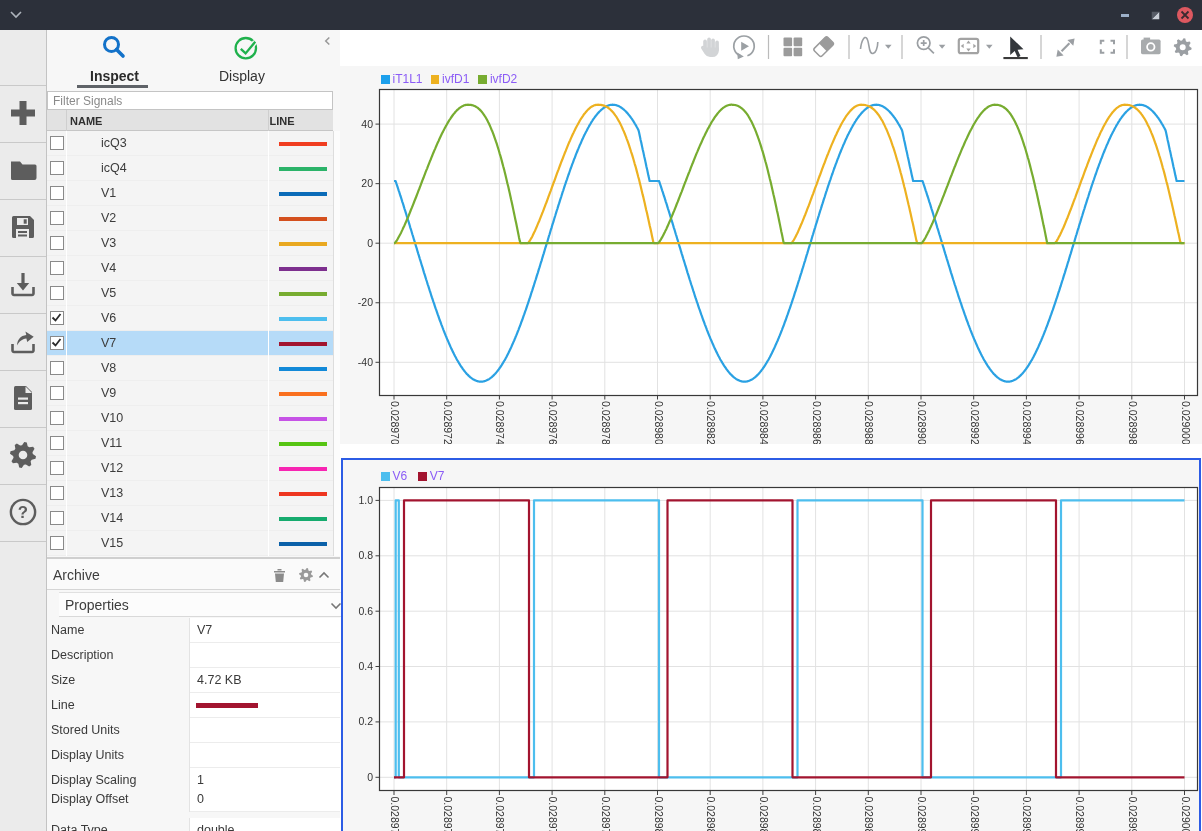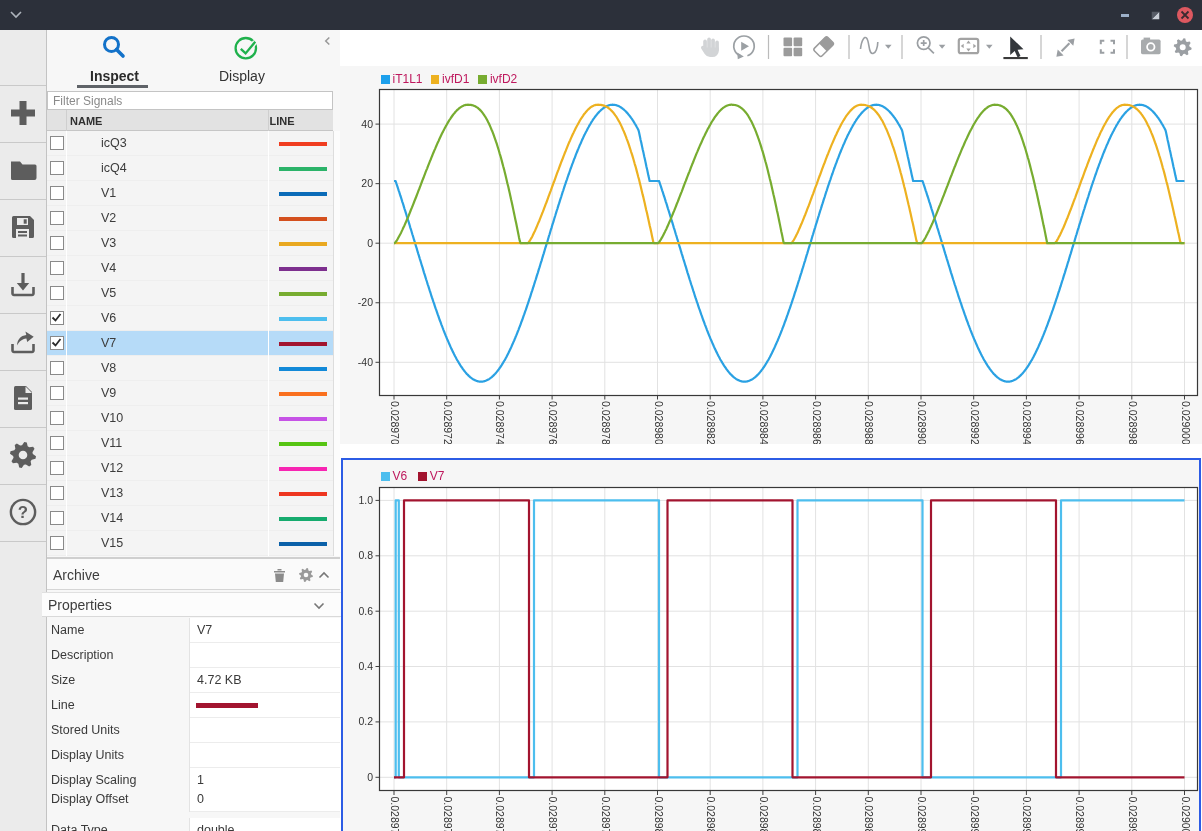--- a/index.html
+++ b/index.html
@@ -20,36 +20,36 @@
 .trow { position:absolute; left:47px; width:286px; height:25px; background:#f4f4f4; border-bottom:1px solid #eee; }
 .trow.hl { background:#b6dbf8; }
 .trow .cb { position:absolute; left:3px; top:5px; width:14px; height:14px; background:#fff; border:1px solid #8a8a8a; }
 .trow .cb svg { position:absolute; left:-1px; top:-1px; }
 .trow .nm { position:absolute; left:54px; top:5px; font-size:12.5px; color:#3c3c3c; }
 .trow .sw { position:absolute; left:232px; top:10.5px; width:48px; height:4px; }
 .colv { position:absolute; width:1px; background:#fff; }
 #scrollst { position:absolute; left:333px; top:131px; width:7px; height:425px; background:#fcfcfc; border-left:1px solid #ddd; }
 #archbar { position:absolute; left:47px; top:557px; width:293px; height:33px; background:#fafafa; border-top:2px solid #cfcfcf; border-bottom:1px solid #d5d5d5; }
 #archbar .t { position:absolute; left:6px; top:8px; font-size:14px; color:#3d3d3d; }
-#propbar { position:absolute; left:42px; top:592px; width:352px; height:25px; background:#fcfcfc; border-top:1px solid #e0e0e0; border-bottom:1px solid #d9d9d9; }
+#propbar { position:absolute; left:59px; top:592px; width:352px; height:25px; background:#fcfcfc; border-top:1px solid #e0e0e0; border-bottom:1px solid #d9d9d9; }
 #propbar .t { position:absolute; left:6px; top:4px; font-size:14px; color:#3d3d3d; }
 .prow { position:absolute; left:47px; width:293px; height:25px; background:#fff; border-bottom:1px solid #ececec; }
 .pk { position:absolute; left:0; top:0; width:143px; height:25px; background:#f7f7f7; font-size:12.5px; color:#3a3a3a; padding:5px 0 0 4px; border-right:1px solid #e3e3e3; }
 .pv { position:absolute; left:150px; top:5px; font-size:12.5px; color:#3a3a3a; }
 .pline { position:absolute; left:149px; top:10px; width:62px; height:5px; background:#a2142f; }
 #rtool { position:absolute; left:340px; top:30px; width:862px; height:36px; background:#fff; }
 #chart1 { position:absolute; left:340px; top:66px; width:862px; height:378px; background:#f6f6f6; }
 #chart2 { position:absolute; left:341px; top:446px; width:860px; height:385px; background:#f6f6f6; border:2px solid #2c5ce5;margin-top:12px; }
 svg.chart { position:absolute; left:0; top:0; }
 .gl { stroke:#e2e2e2; stroke-width:1; }
 .axbox { fill:none; stroke:#383838; stroke-width:1.2; }
 .tick { stroke:#3f3f3f; stroke-width:1; }
 .ylab { font-size:10.5px; fill:#333; }
 .xlab { font-size:10.5px; fill:#333; }
-.leg { position:absolute; font-size:12px; color:#be185d; line-height:15px; }
+.leg { position:absolute; font-size:12px; color:#8b5cf6; line-height:15px; }
 .lsq { display:inline-block; width:8.5px; height:8.5px; margin-right:3px; vertical-align:-0.5px; }
 .curve { fill:none; stroke-width:2.2; stroke-linejoin:round; }
 text { font-family:"Liberation Sans", sans-serif; }
 </style></head>
 <body>
 <div id="titlebar">
  <svg width="16" height="10" viewBox="0 0 16 10" style="position:absolute;left:8px;top:10px">
       <path d="M3 2 l5 5 l5 -5" fill="none" stroke="#aeb4bc" stroke-width="1.6"></path>
     </svg>
  <div style="position:absolute;left:1121px;top:14px;width:8px;height:2.5px;background:#9db0c8"></div>

